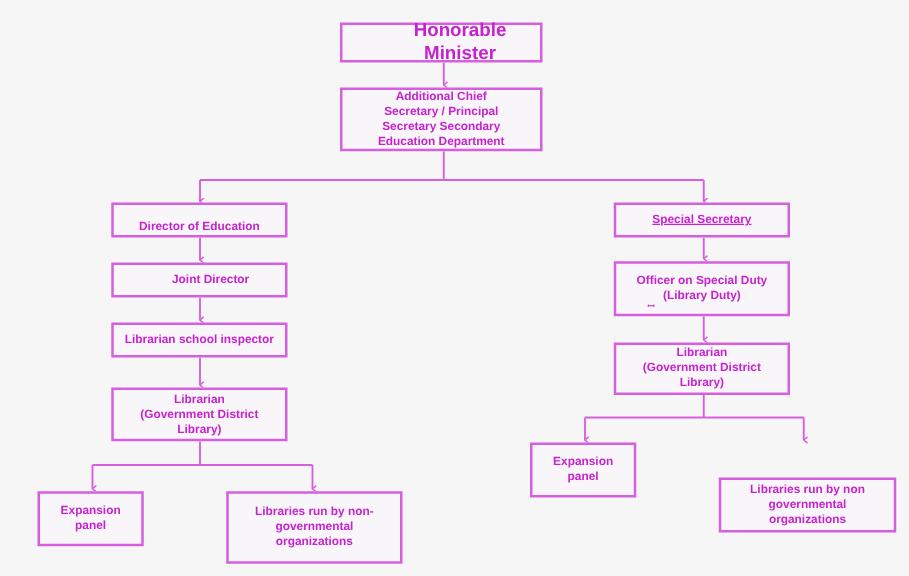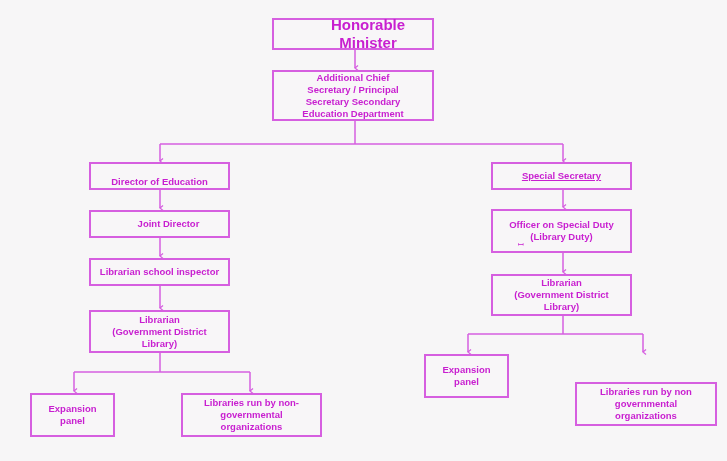--- a/index.html
+++ b/index.html
@@ -74,21 +74,21 @@
 </div>
 <div class="box" style="left:89px; top:258px; width:141px; height:28px;">
   <span>Librarian school inspector</span>
 </div>
 <div class="box" style="left:89px; top:310px; width:141px; height:43px; padding:0 18px;">
   <span>Librarian (Government District Library)</span>
 </div>
 <div class="box" style="left:30px; top:393px; width:85px; height:44px; padding:0 18px;">
   <span>Expansion panel</span>
 </div>
-<div class="box" style="left:181px; top:393px; width:141px; height:44px;">
+<div class="box" style="left:181px; top:393px; width:141px; height:58px;">
   <span>Libraries run by non-governmental organizations</span>
 </div>
 
 <div class="box" style="left:491px; top:162px; width:141px; height:28px;text-decoration:underline;">
   <span>Special Secretary</span>
 </div>
 <div class="box" style="left:491px; top:209px; width:141px; height:44px; padding:0 14px;">
   <span>Officer on Special Duty (Library Duty)</span>
 </div>
 <span class="mark" style="left:518px; top:240px;">ꟷ</span>

